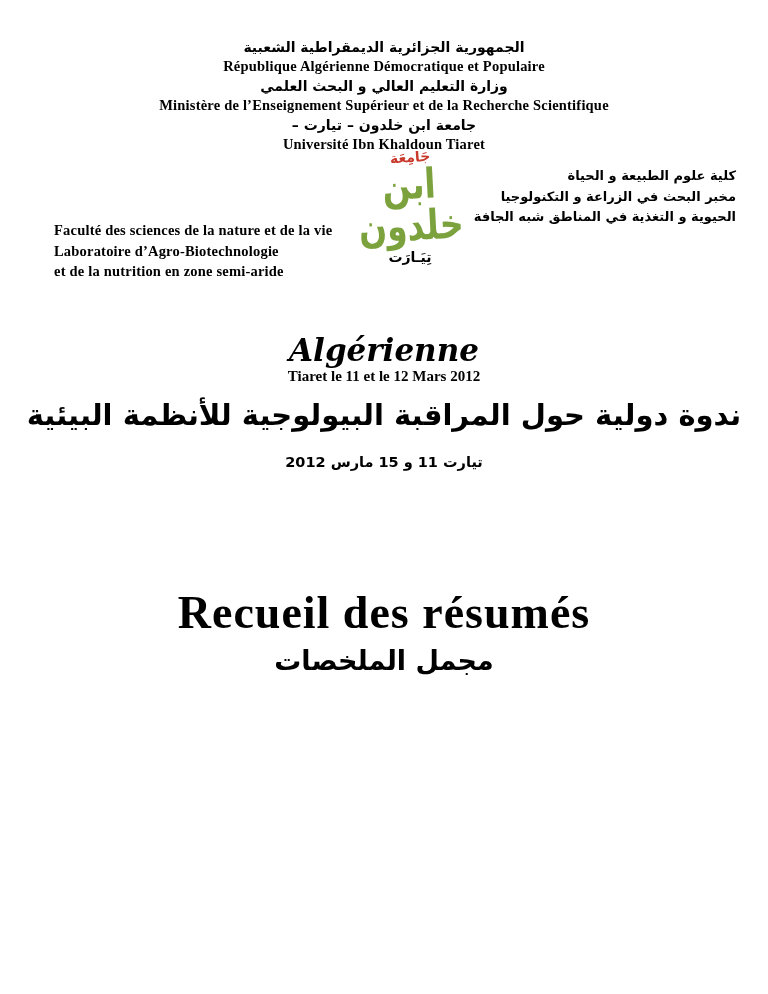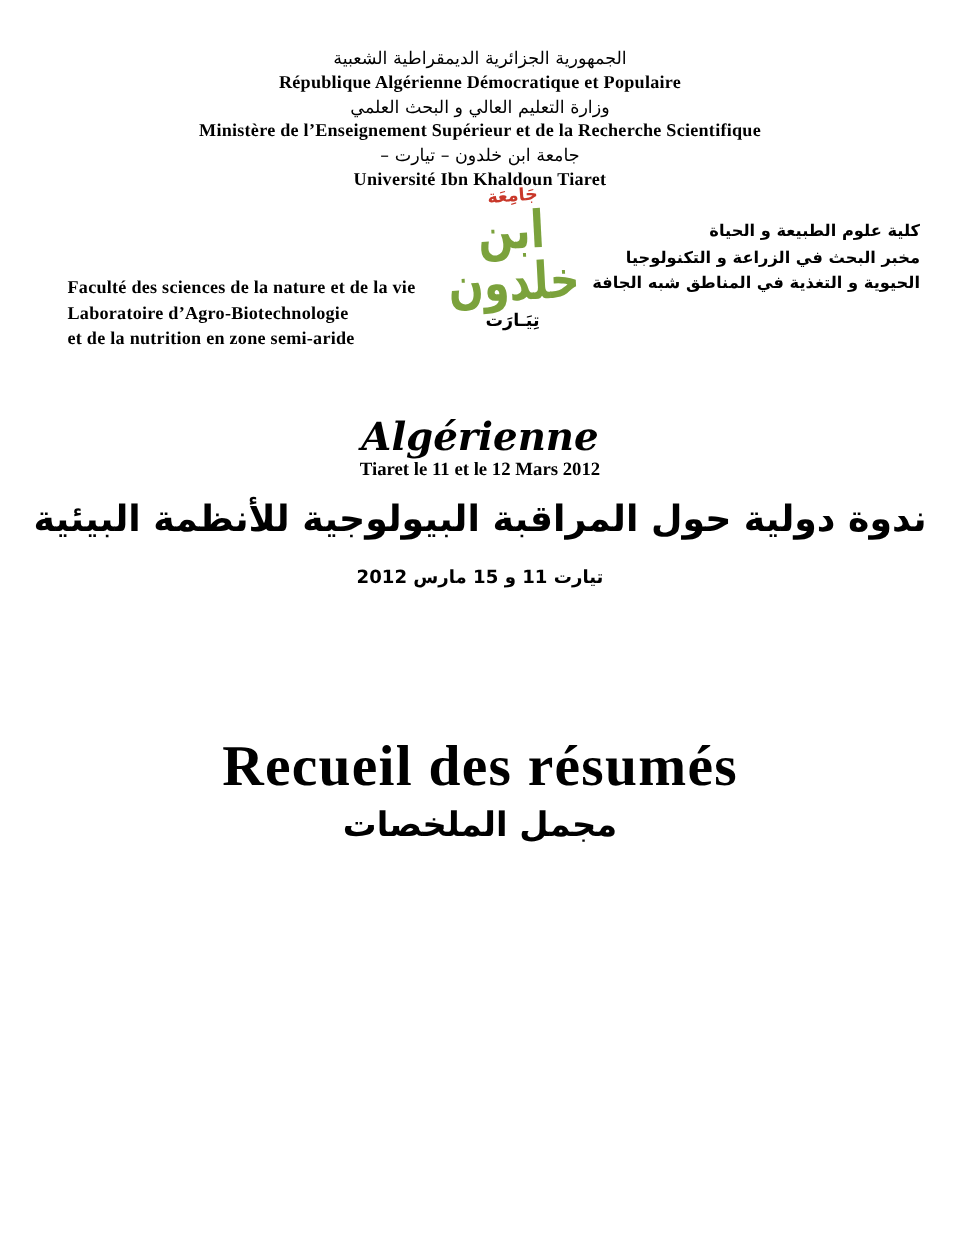--- a/index.html
+++ b/index.html
@@ -19,21 +19,21 @@
 
   
   .header {
     position: absolute;
     top: 37px; left: 0;
     width: 100%;
     text-align: center;
   }
   .h-ar {
     font-family: "DejaVu Sans", sans-serif;
-    font-weight: normal;
+    font-weight: bold;
     font-size: 14px;
     line-height: 20px;
     direction: rtl;
   }
   .h-fr {
     font-family: "Liberation Serif", serif;
     font-weight: bold;
     font-size: 14.5px;
     line-height: 19px;
     letter-spacing: 0.2px;
@@ -44,21 +44,21 @@
     position: absolute;
     top: 172px; left: 54px;
     font-weight: bold;
     font-size: 14.5px;
     line-height: 20.5px;
     letter-spacing: 0.2px;
     margin-top: 48px;
   }
   .right-block {
     position: absolute;
-    top: 176px; right: 32px;
+    top: 166px; right: 32px;
     direction: rtl;
     text-align: right;
     font-family: "DejaVu Sans", sans-serif;
     font-weight: bold;
     font-size: 13px;
     line-height: 20.5px;
   }
   .logo {
     position: absolute;
     top: 150px; left: 340px;

